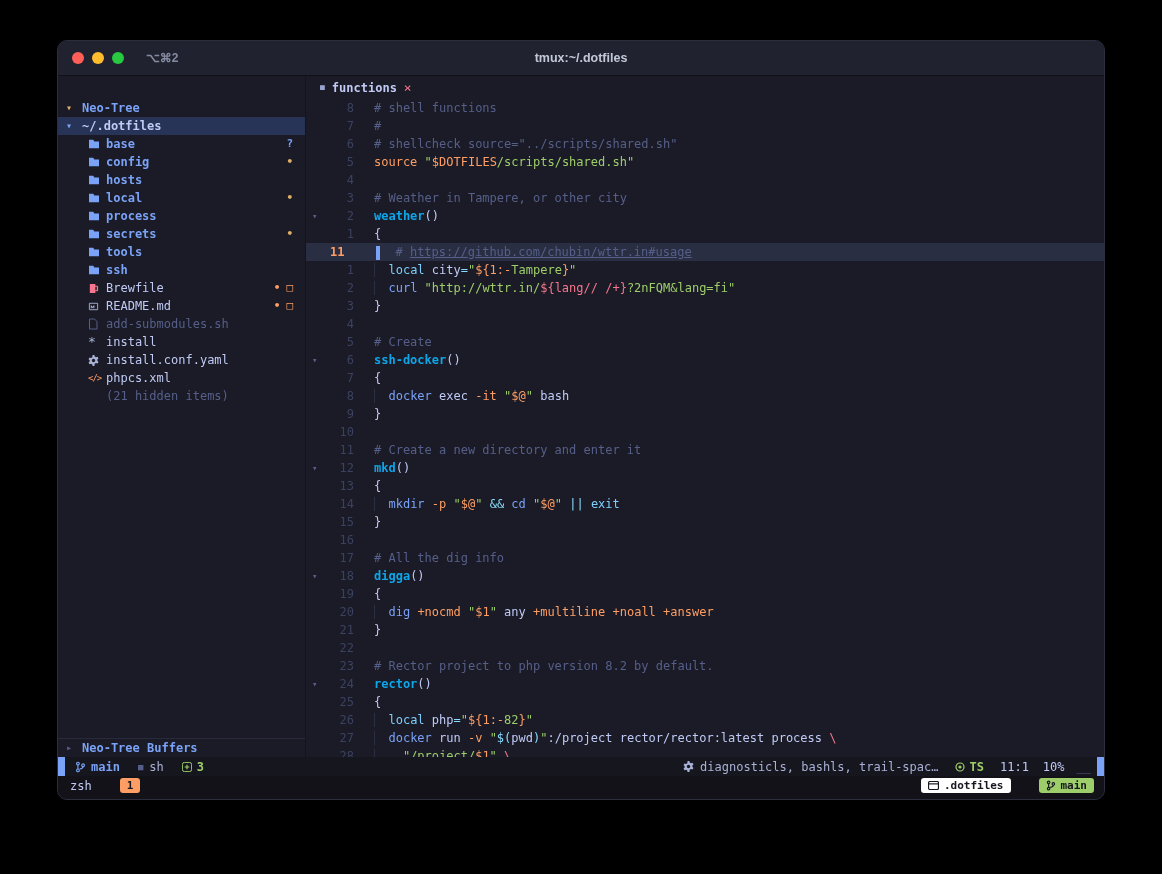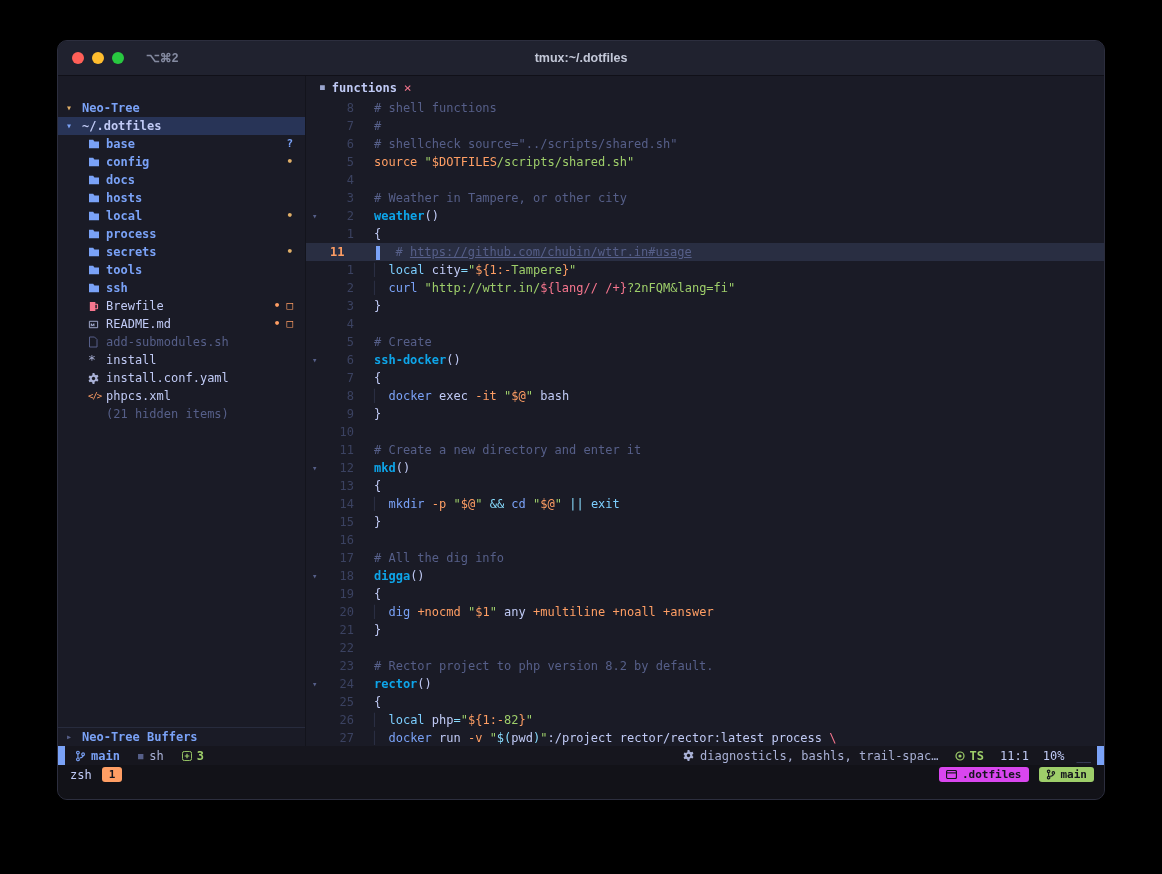--- a/index.html
+++ b/index.html
@@ -74,28 +74,28 @@
   .sl-ft{display:flex;align-items:center;gap:6px;margin-left:18px;color:#a9b1d6;}
   .ft-square{color:#565f89;font-size:9px;}
   .sl-diff{display:flex;align-items:center;gap:5px;margin-left:18px;color:#9ece6a;font-weight:bold;}
   .sl-spacer{flex:1;}
   .sl-lsp{display:flex;align-items:center;gap:6px;color:#a9b1d6;margin-right:16px;}
   .sl-ts{display:flex;align-items:center;gap:5px;color:#9ece6a;font-weight:bold;margin-right:16px;text-align:right;}
   .sl-pos{color:#c0caf5;margin-right:14px;}
   .sl-pct{color:#c0caf5;margin-right:12px;}
   .sl-trail{color:#565f89;margin-right:6px;}
   
-  .tmuxbar{flex:0 0 19px;background:#121218;display:flex;align-items:center;font-size:12px;padding:0 10px 15px 12px;gap:10px;}
+  .tmuxbar{flex:0 0 19px;background:#121218;display:flex;align-items:center;font-size:12px;padding:0 10px 4px 12px;gap:28px;}
   .tm-shell{color:#c0caf5;}
   .tm-spacer{flex:1;}
   .tm-badge{height:15px;display:inline-flex;align-items:center;border-radius:3px;padding:0 7px;
             font-weight:bold;font-size:11px;color:#16161e;gap:5px;}
   .tm-badge .b-icon{display:inline-flex;align-items:center;}
   .tm-badge.orange{background:#ff9e64;}
-  .tm-badge.pink{background:#d946ef;}
+  .tm-badge.pink{background:#ffffff;}
   .tm-badge.green{background:#9ece6a;}
   .icon-wrap{display:inline-flex;align-items:center;}
 </style>
 </head>
 <body>
 
 <div class="screen">
   <div class="window">
 
     <div class="titlebar">
@@ -136,29 +136,20 @@
               <div class="s-row item kind-dir">
                 <span class="s-icon" style="color: rgb(122, 162, 247);">
                   <svg width="12" height="10" viewBox="0 0 14 12">
                     <path fill="currentColor" d="M1 1h5l1.5 2H13v8H1z"></path>
                   </svg>
                 </span>
                 <span class="s-label">config</span>
                 <span class="s-badges">
                   <span style="color: rgb(224, 175, 104);">•</span>
                 </span>
-              </div>
-              <div class="s-row item kind-dir">
-                <span class="s-icon" style="color: rgb(122, 162, 247);">
-                  <svg width="12" height="10" viewBox="0 0 14 12">
-                    <path fill="currentColor" d="M1 1h5l1.5 2H13v8H1z"></path>
-                  </svg>
-                </span>
-                <span class="s-label">docs</span>
-                <span class="s-badges"></span>
               </div>
               <div class="s-row item kind-dir">
                 <span class="s-icon" style="color: rgb(122, 162, 247);">
                   <svg width="12" height="10" viewBox="0 0 14 12">
                     <path fill="currentColor" d="M1 1h5l1.5 2H13v8H1z"></path>
                   </svg>
                 </span>
                 <span class="s-label">hosts</span>
                 <span class="s-badges"></span>
               </div>

